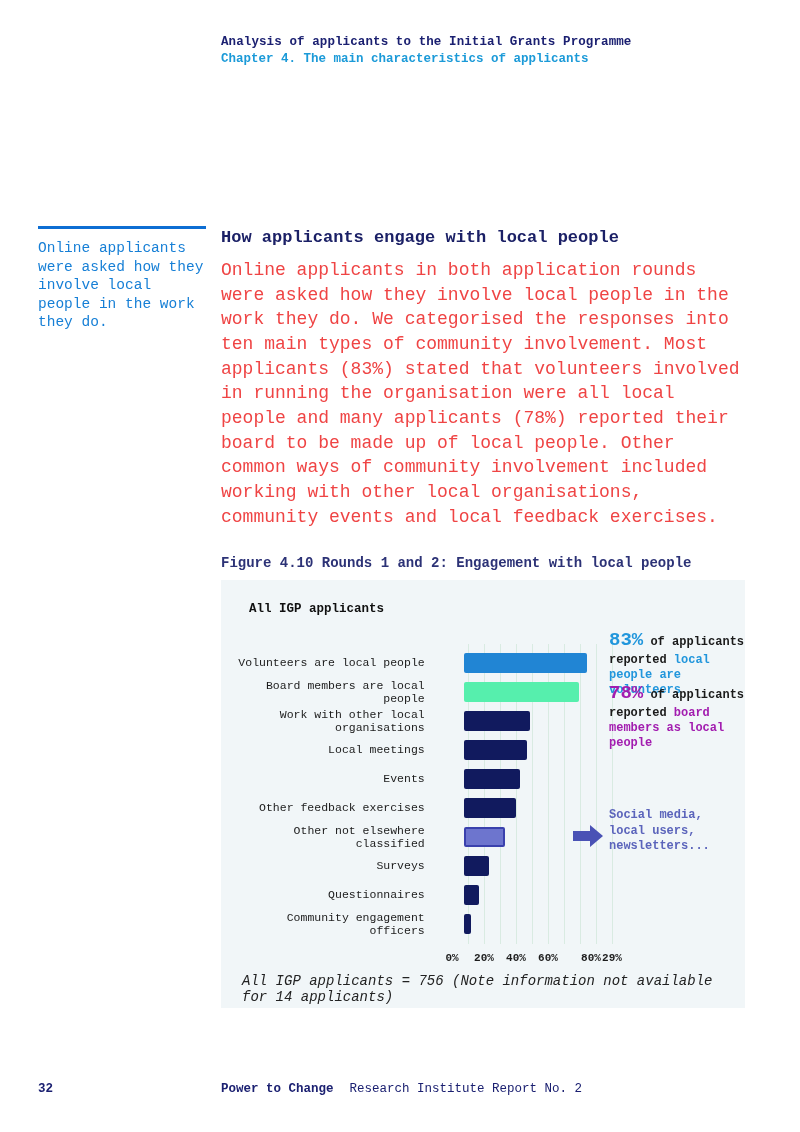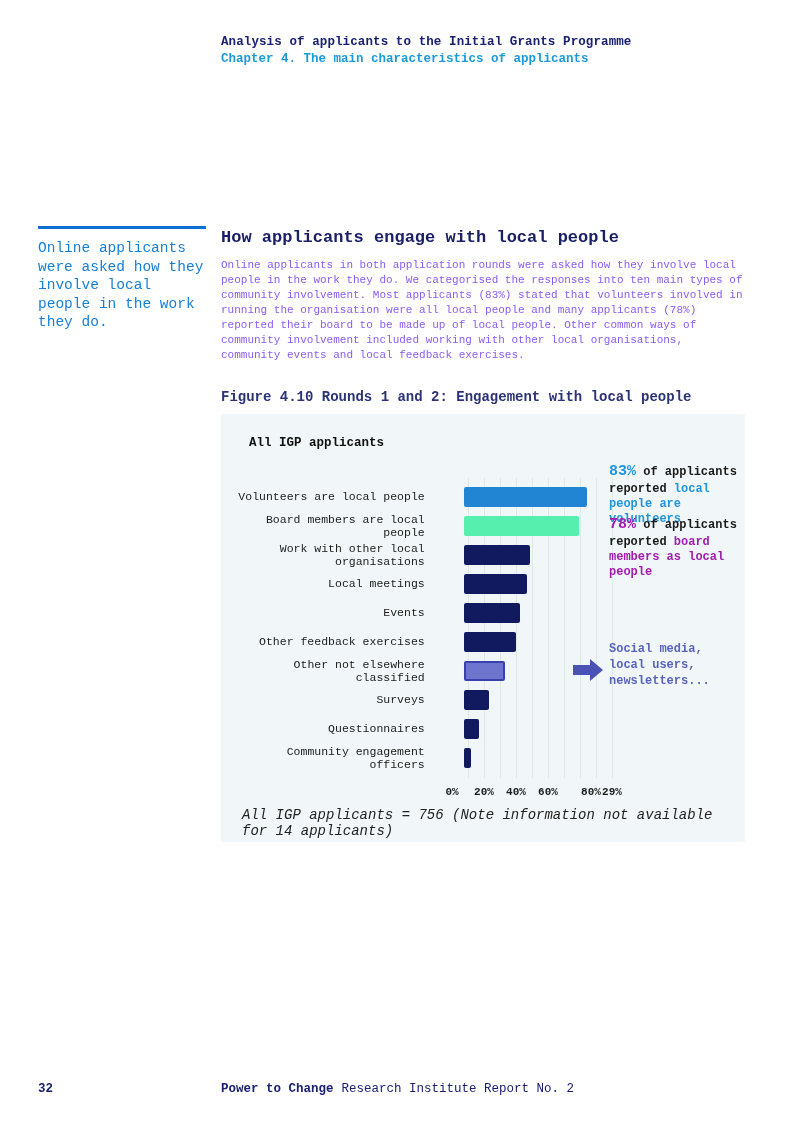--- a/index.html
+++ b/index.html
@@ -15,55 +15,55 @@
   .header { position: absolute; left: 221px; top: 35px; }
   .header .line1 { font-size: 12.5px; font-weight: 700; color: #1b2071; letter-spacing: .1px; }
   .header .line2 { font-size: 12.5px; font-weight: 600; color: #1b9ad8; margin-top: 3px; }
   
   .callout { position: absolute; left: 38px; top: 226px; width: 168px; }
   .callout .rule { height: 3px; background: #0d6ed3; margin-bottom: 10px; }
   .callout .text { color: #167fd6; font-size: 14.5px; line-height: 1.28; font-weight: 500; }
   
   .main { position: absolute; left: 221px; top: 228px; width: 526px; }
   .main h1 { font-size: 17px; font-weight: 700; color: #1b2066; margin-bottom: 11px; }
-  .main p.body { font-size: 11px; line-height: 1.37; color: #8b5cf6; }
+  .main p.body { font-size: 18px; line-height: 1.37; color: #ef4444; }
   .figcaption { margin-top: 26px; font-size: 14px; font-weight: 600; color: #2c3276; }
   
   .panel {
     position: relative; margin-top: 9px;
     width: 524px; height: 428px;
     background: #f1f6f8;
   }
   .panel-title { position: absolute; left: 28px; top: 22px; font-size: 12.5px; font-weight: 700; color: #101010; }
   .gridlines { position: absolute; left: 231px; top: 64px; width: 160px; height: 300px; }
   .gridline { position: absolute; top: 0; width: 1px; height: 100%; background: #d9ebe2; }
   .rows { position: absolute; left: 10px; top: 68px; width: 381px; }
   .chart-row { display: flex; align-items: center; height: 29px; gap: 33px; }
   .bar-label { width: 215px; padding-right: 6px; text-align: right; font-size: 11.5px; color: #1c1c1c; font-weight: 500; }
   .bar-track { position: relative; width: 160px; height: 20px; }
   .bar { position: absolute; left: 0; top: 0; height: 20px; border-radius: 2px; }
   .axis { position: absolute; left: 231px; top: 372px; width: 160px; height: 14px; }
   .axis .tick { position: absolute; transform: translateX(-50%); font-size: 11px; font-weight: 600; color: #1c1c1c; white-space: nowrap; }
   
   .ann { position: absolute; left: 388px; width: 138px; font-size: 12px; line-height: 1.28; }
-  .ann .pct { font-size: 15px; font-weight: 600; }
+  .ann .pct { font-size: 19px; font-weight: 600; }
   .ann .mid { color: #1a1a1a; font-weight: 600; }
   .ann1 { top: 48px; }
   .ann1 .pct, .ann1 .tail { color: #2196dc; font-weight: 600; }
   .ann2 { top: 101px; }
   .ann2 .pct, .ann2 .tail { color: #a21caf; font-weight: 600; }
   .arrow-wrap { position: absolute; left: 352px; top: 245px; width: 30px; height: 22px; }
   .arrow-note { position: absolute; left: 388px; top: 228px; width: 112px; font-size: 12px; line-height: 1.3; color: #5b64bb; font-weight: 600; }
   .footnote { position: absolute; left: 21px; top: 393px; font-size: 14px; font-style: italic; color: #222222; }
   
   .footer { position: absolute; left: 0; top: 1082px; width: 800px; }
   .footer .pageno { position: absolute; left: 38px; top: 0; font-size: 12.5px; font-weight: 700; color: #1b2071; }
   .footer .brand { position: absolute; left: 221px; top: 0; font-size: 12.5px; color: #1b2071; }
   .footer .brand .b { font-weight: 700; }
-  .footer .brand .r { margin-left: 8px; font-weight: 500; }
+  .footer .brand .r { margin-left: 16px; font-weight: 500; }
 </style>
 </head>
 <body>
 
 <div class="page">
 
   <div class="header">
     <div class="line1">Analysis of applicants to the Initial Grants Programme</div>
     <div class="line2">Chapter 4. The main characteristics of applicants</div>
   </div>

